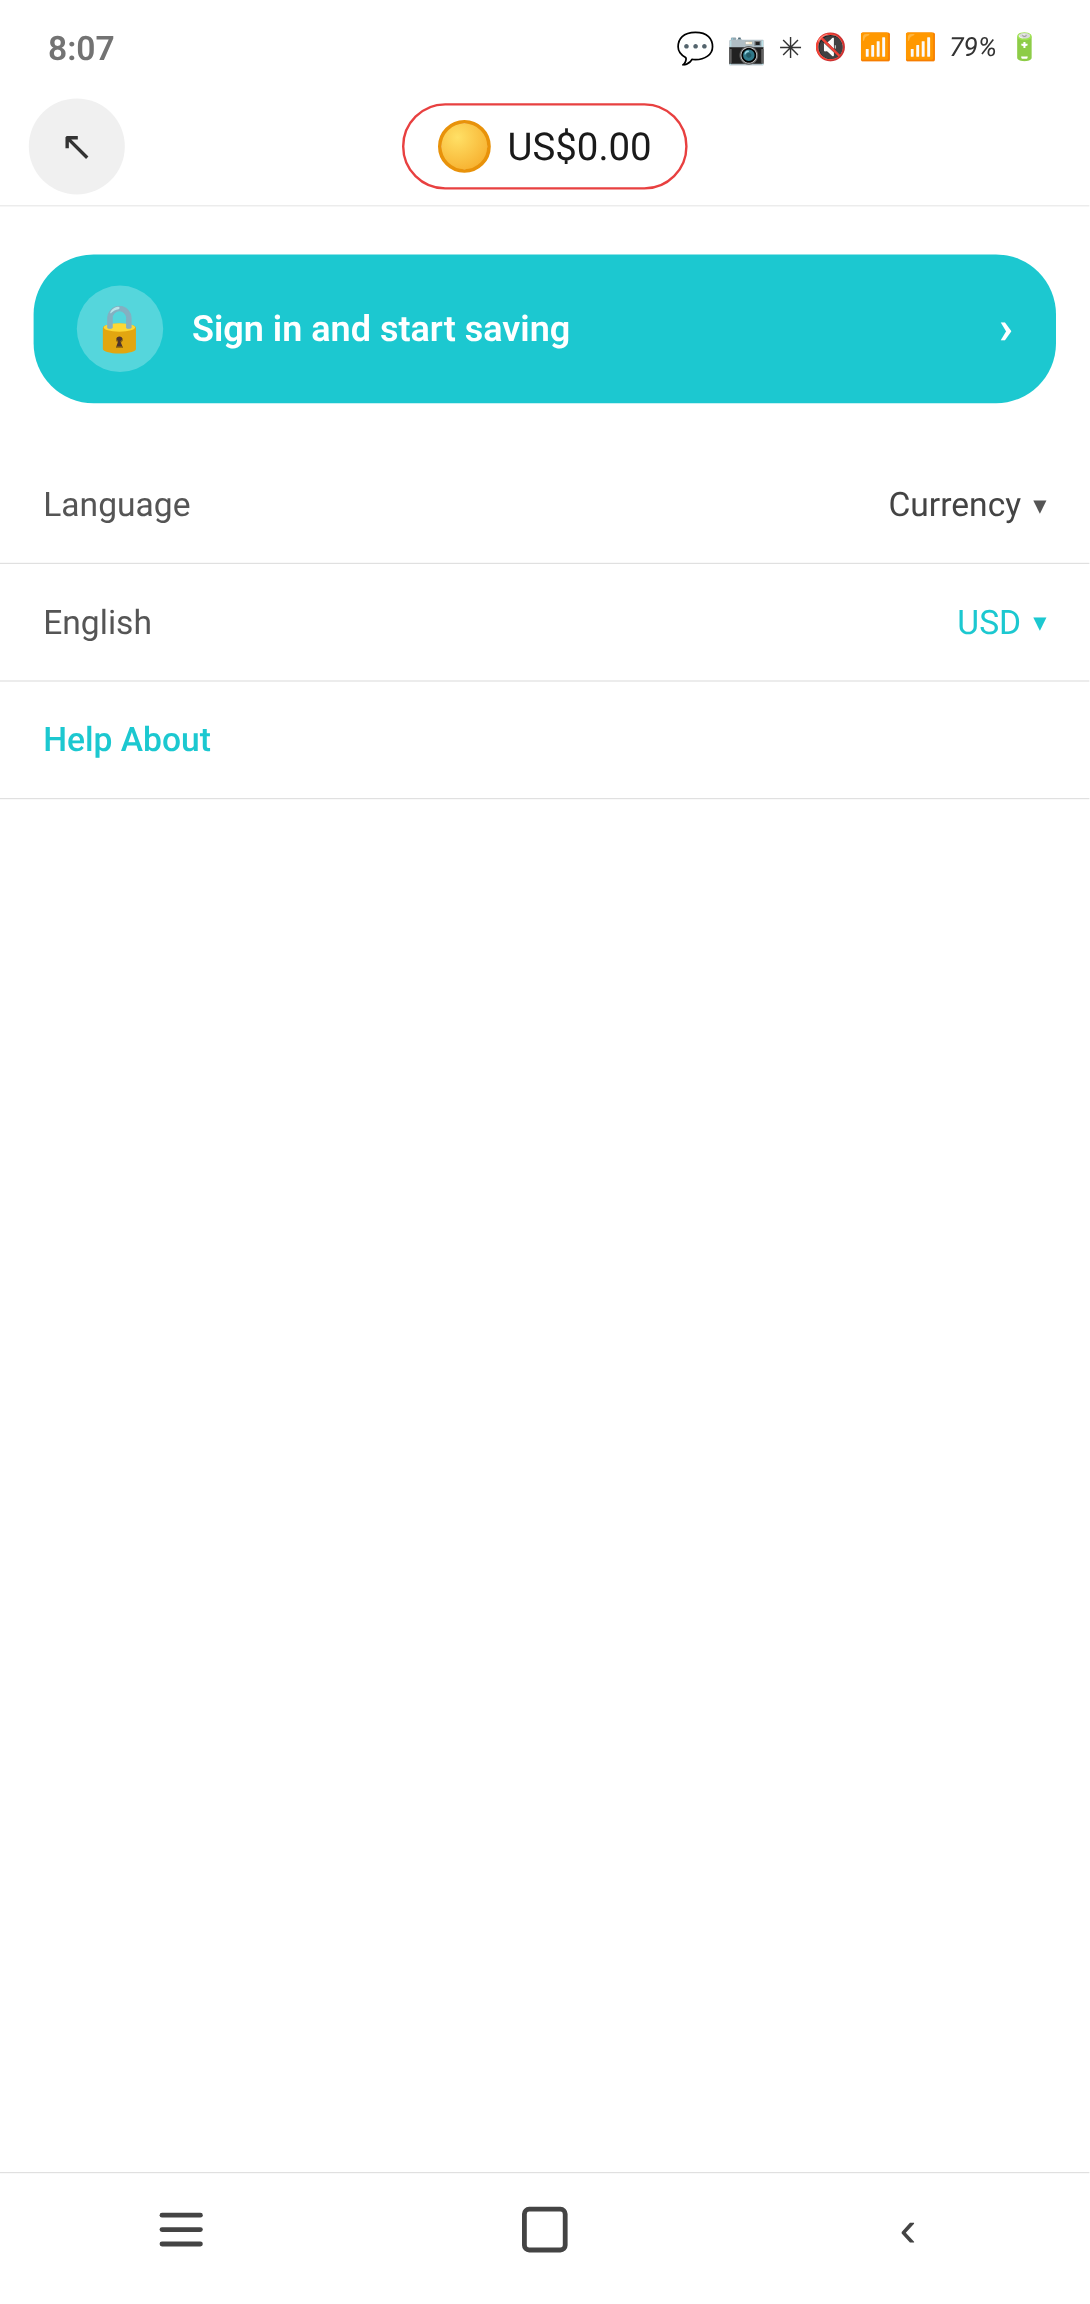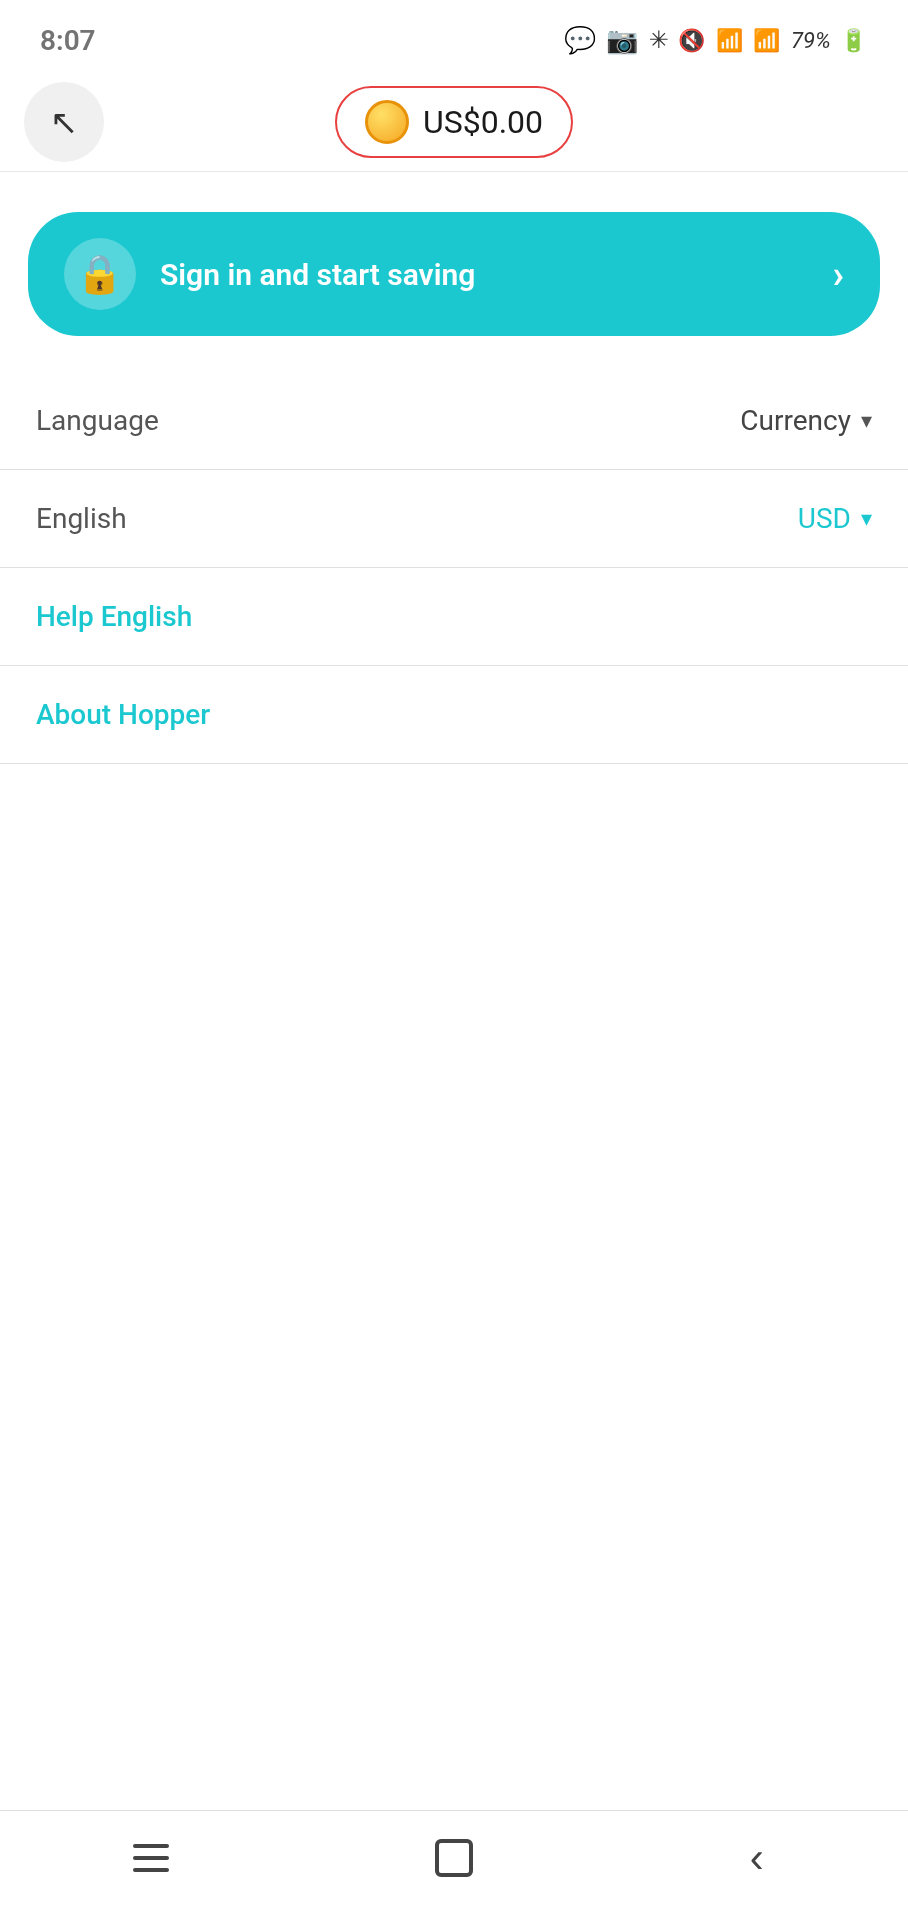--- a/index.html
+++ b/index.html
@@ -305,26 +305,23 @@
 
   <div class="settings-row">
     <span class="settings-row-label">English</span>
     <div class="settings-row-value currency-val">
       <span>USD</span>
       <span class="dropdown-arrow currency-arr">▾</span>
     </div>
   </div>
 
   <div class="link-row">
-    <span class="link-row-label">Help English</span>
-  </div>
-
-  <div class="link-row">
-    <span class="link-row-label">About Hopper</span>
-  </div>
+    <span class="link-row-label">Help About</span>
+  </div>
+
 
 </div>
 
 <div class="nav-bar">
   <button class="nav-btn">
     <div class="nav-lines">
       <div class="nav-line"></div>
       <div class="nav-line"></div>
       <div class="nav-line"></div>
     </div>

